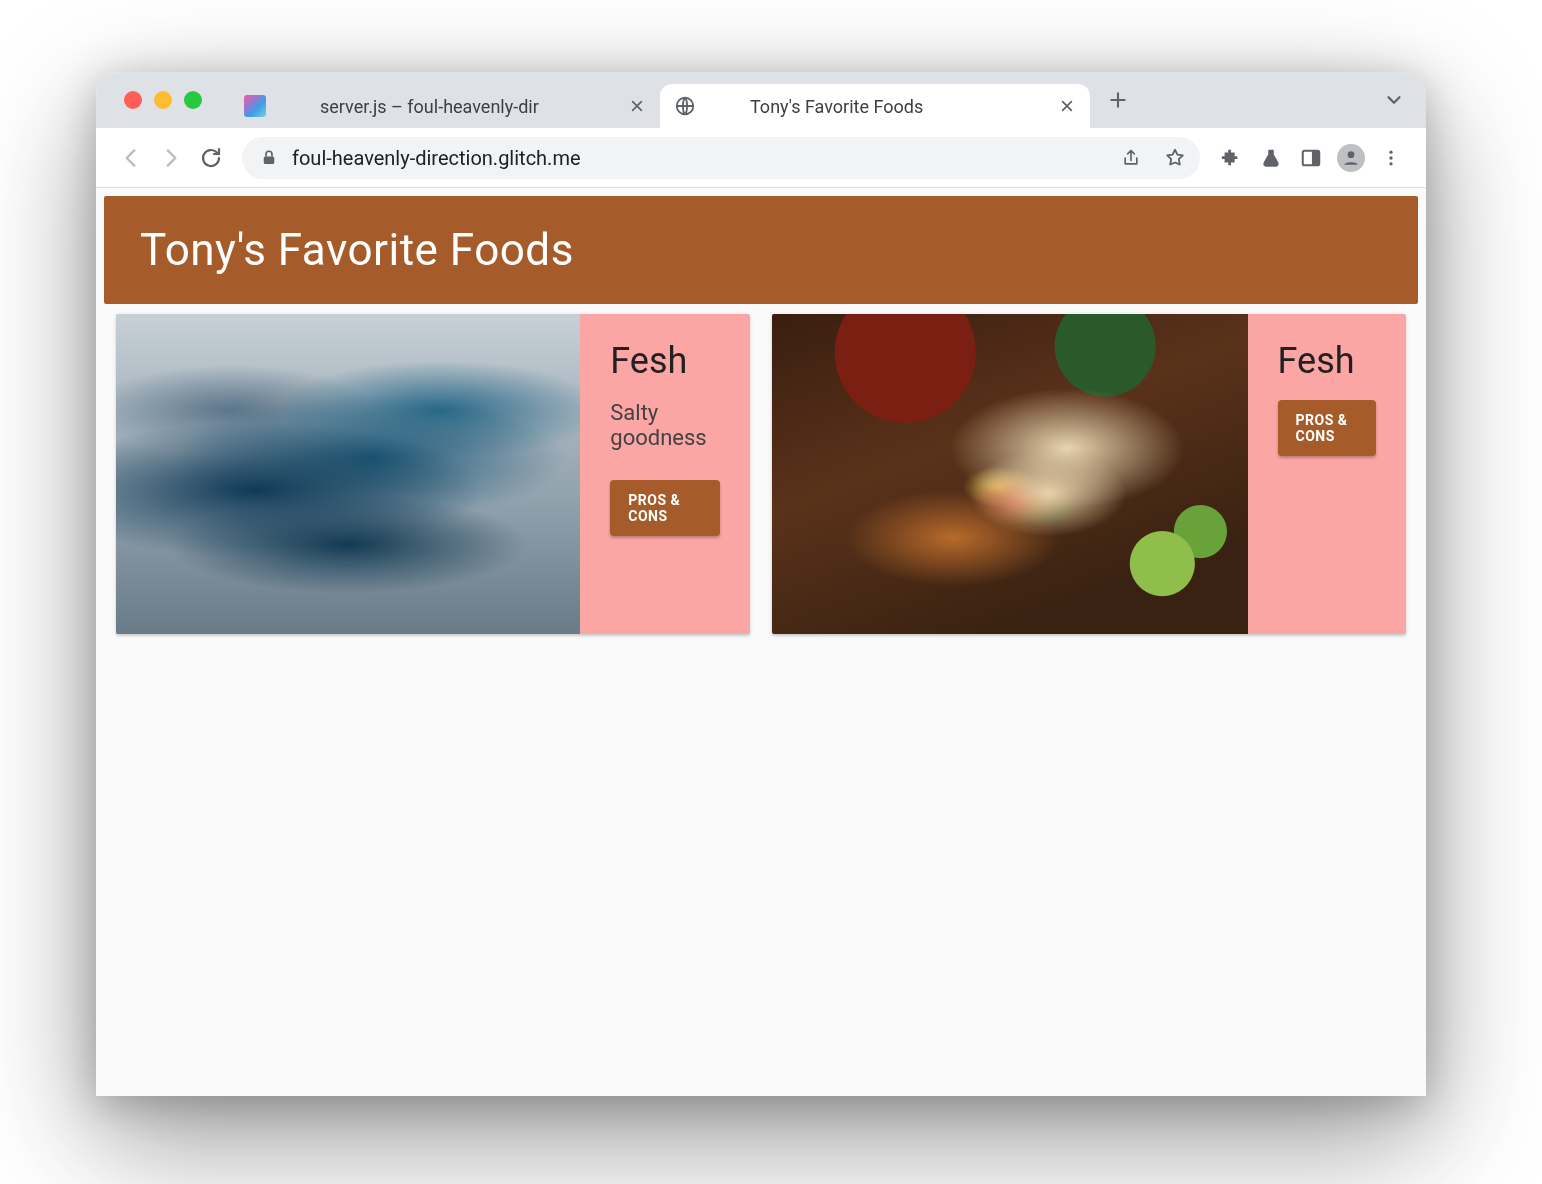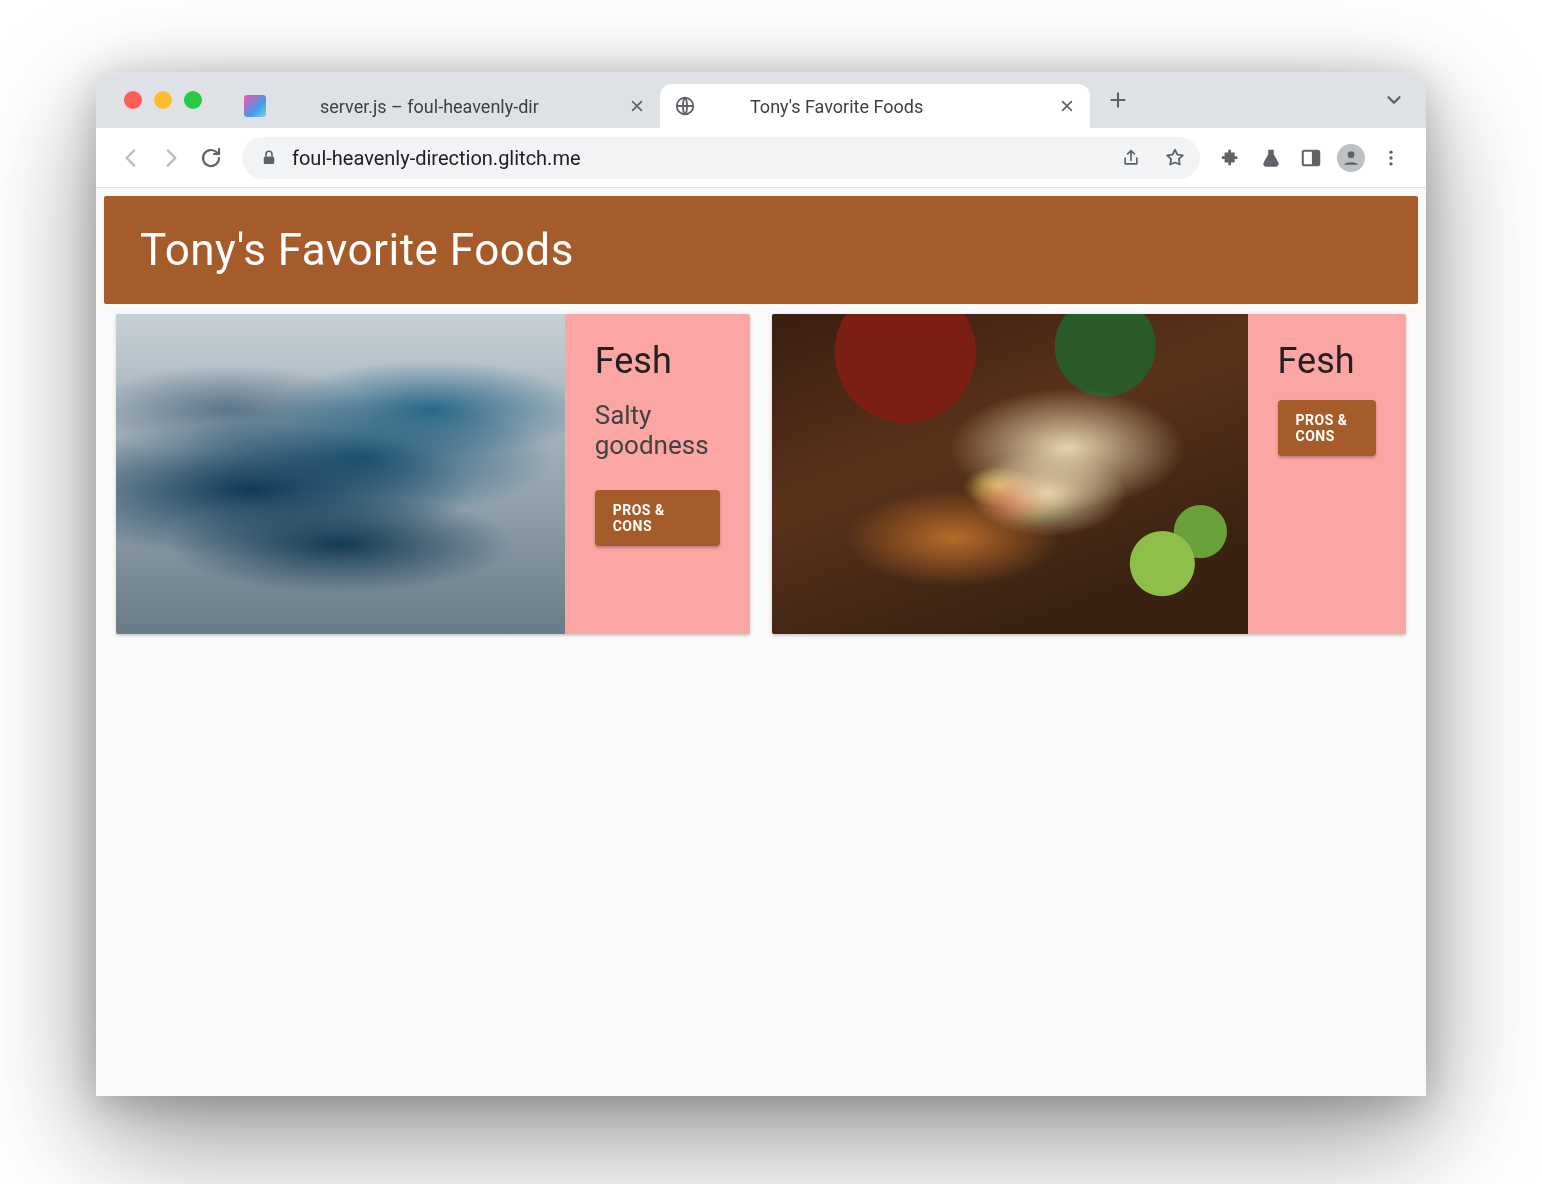--- a/index.html
+++ b/index.html
@@ -166,21 +166,21 @@
     display:flex;
     flex-direction:row;
     overflow:hidden;
   }
   .card .img {
     height:320px;
     width:100%;
   }
   .card .body { padding: 26px 30px 26px 30px; }
   .card .body h2 { font-size:36px; font-weight:400; color:#212121; margin-bottom:18px;}
-  .card .body p { font-size:26px; color:#424242; margin-bottom:30px;}
+  .card .body p { font-size:22px; color:#424242; margin-bottom:30px;}
   .card .btn {
     display:inline-block;
     background:#a65c2a;
     color:#fff;
     padding:12px 18px;
     font-size:14px;
     font-weight:700;
     letter-spacing:0.5px;
     border-radius:4px;
     box-shadow:0 2px 3px rgba(0,0,0,0.25);

